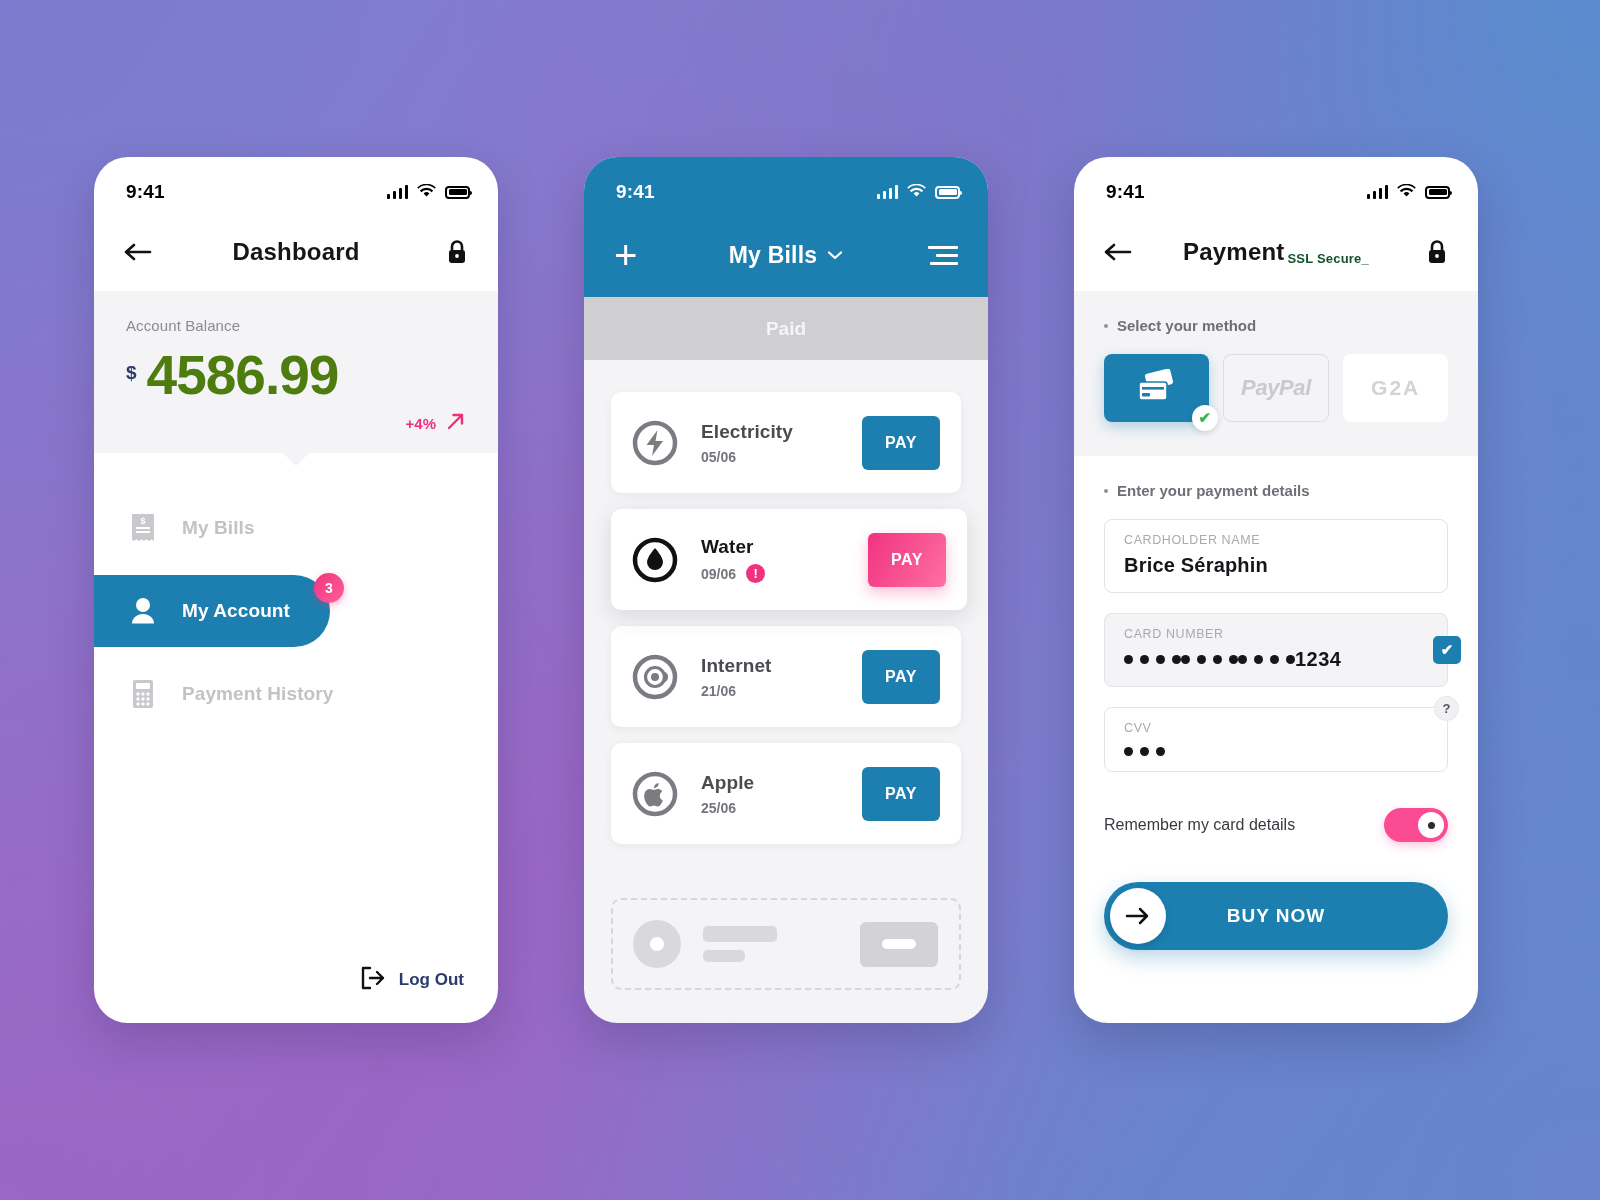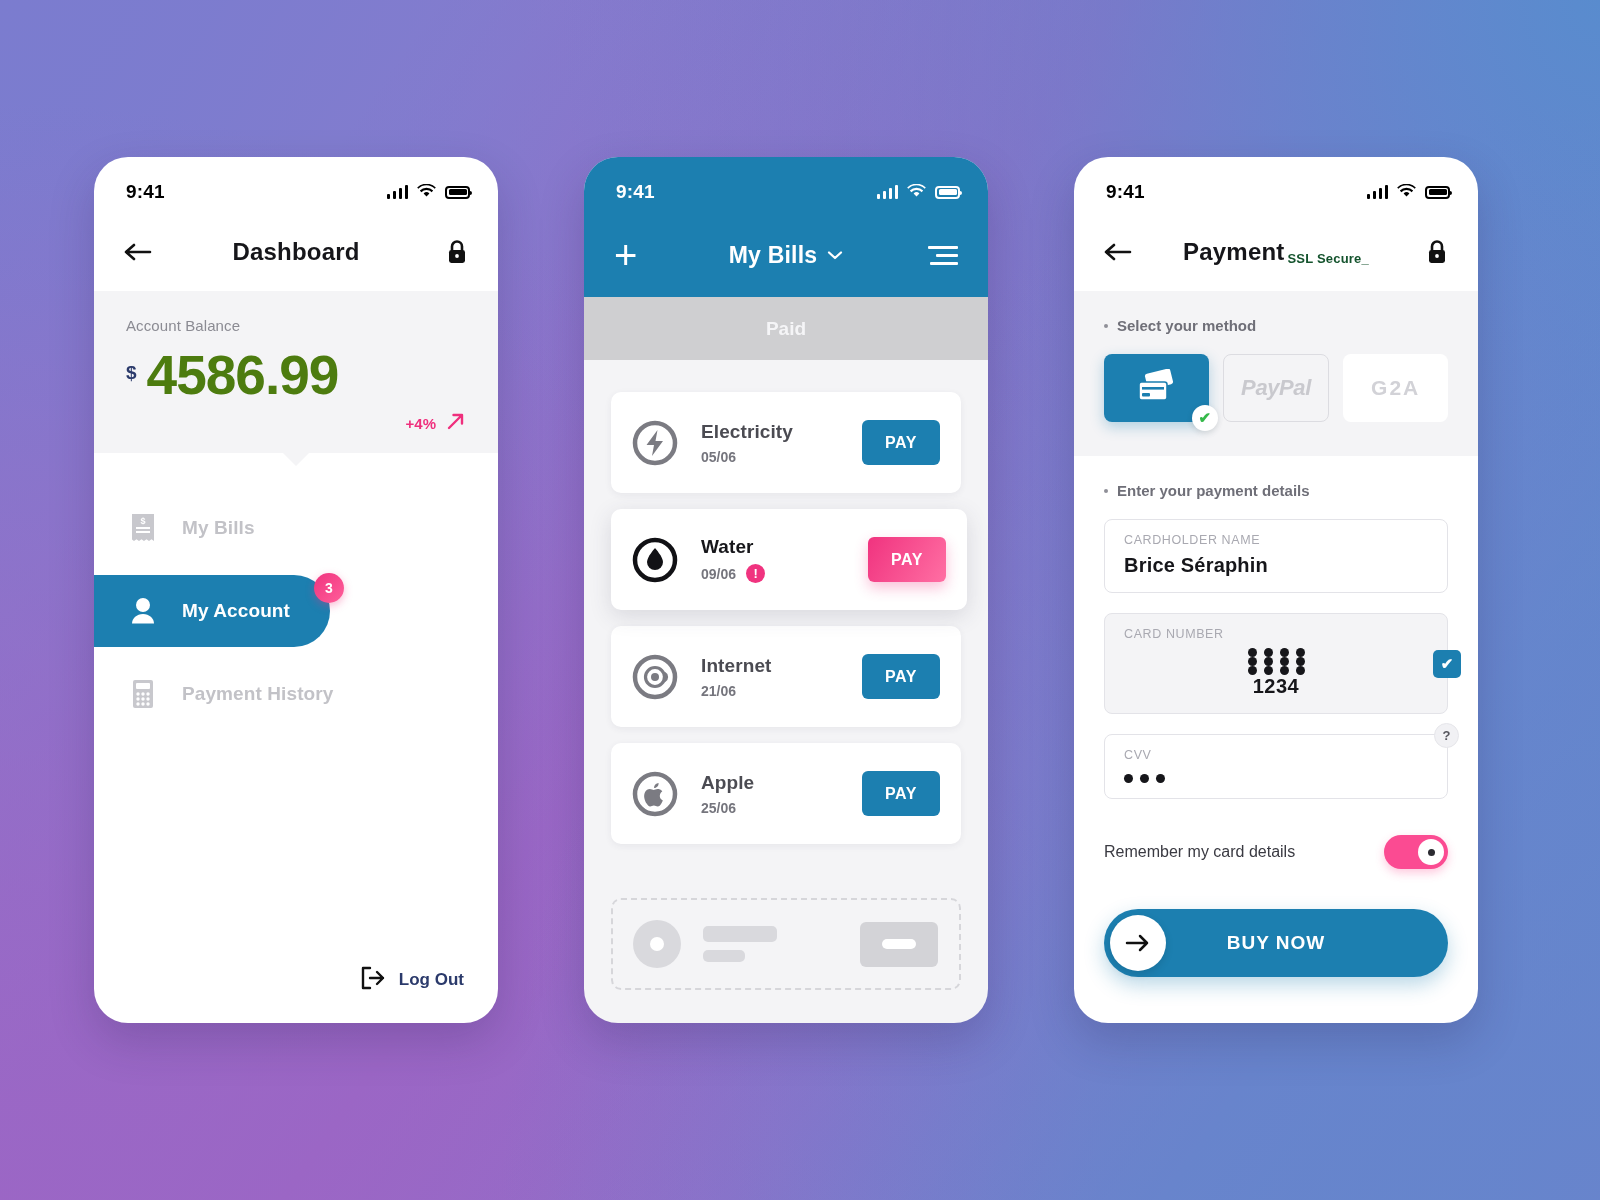--- a/index.html
+++ b/index.html
@@ -137,21 +137,21 @@
   .bill-card.hl { box-shadow: 0 6px 22px rgba(60,60,90,.15); transform: translateX(3px); width: calc(100% + 6px); margin-left:-3px;}
   .bill-ico { width:48px;height:48px;flex:0 0 48px; margin-right: 22px; color:#7b7b82; }
   .bill-ico.dark { color:#111115; }
   .bill-text { flex:1; }
   .bill-name { font-size:19px; font-weight:700; color:#4b4b52; letter-spacing:.1px;}
   .bill-card.hl .bill-name { color:#16161a; }
   .bill-date { font-size:14px; font-weight:600; color:#75757d; margin-top:6px; display:flex;align-items:center;gap:10px;}
   .warn-dot { width:19px;height:19px;border-radius:50%;background:#f0337f;color:#fff;
     font-size:13px;font-weight:700;display:flex;align-items:center;justify-content:center;line-height:1;}
   .pay-btn {
-    width:78px;height:45px;border-radius:6px;border:none;cursor:pointer;
+    width:78px;height:54px;border-radius:6px;border:none;cursor:pointer;
     background:#1c7fb0;color:#fff;font-size:16px;font-weight:700;letter-spacing:.6px;
   }
   .pay-btn.pink { background: linear-gradient(120deg,#f0337f 0%, #ff6fa3 100%);
     box-shadow:0 6px 14px rgba(240,51,127,.3); }
   .ghost-card {
     margin: 24px 27px 0; height:92px; border:2px dashed #d6d6da; border-radius:10px;
     display:flex;align-items:center;padding:0 21px 0 20px;
   }
   .gh-circle{width:48px;height:48px;border-radius:50%;background:#d9d9dd;display:flex;align-items:center;justify-content:center;margin-right:22px;}
   .gh-circle i{width:14px;height:14px;border-radius:50%;background:#fff;display:block;}
@@ -188,21 +188,21 @@
   .g2a { font-size:21px; font-weight:600; color:#d2d2d7; letter-spacing:2px; font-family:"Liberation Sans",sans-serif;}
 
   .details { background:#fff; padding: 26px 30px 0; }
   .field {
     border:1.5px solid #e3e3e8; border-radius:8px; padding: 13px 19px 15px;
     margin-top: 20px; position:relative; background:#fff;
   }
   .field.filled { background:#f4f4f6; }
   .f-label { font-size:12.5px; color:#a9a9b1; letter-spacing:.6px; font-weight:500;}
   .f-value { font-size:20px; font-weight:700; color:#16161a; margin-top:7px; letter-spacing:.2px;}
-  .card-num { display:flex; align-items:center; margin-top:7px;flex-direction:column; }
+  .card-num { display:flex; align-items:center; margin-top:7px; }
   .dots { display:flex; gap:7px; }
   .dots i { width:9px;height:9px;border-radius:50%;background:#16161a;display:block;}
   .cnum-last { font-size:20px;font-weight:700;color:#16161a;letter-spacing:.5px;}
   .f-check {
     position:absolute; right:-14px; top:50%; transform:translateY(-50%);
     width:28px;height:28px;border-radius:5px;background:#1c7fb0;color:#fff;
     display:flex;align-items:center;justify-content:center;font-size:15px;font-weight:700;
   }
   .row2 { display:flex; margin-top:20px; border:1.5px solid #e3e3e8; border-radius:8px; position:relative;}
   .row2 .half { flex:1; padding: 13px 19px 15px; }

